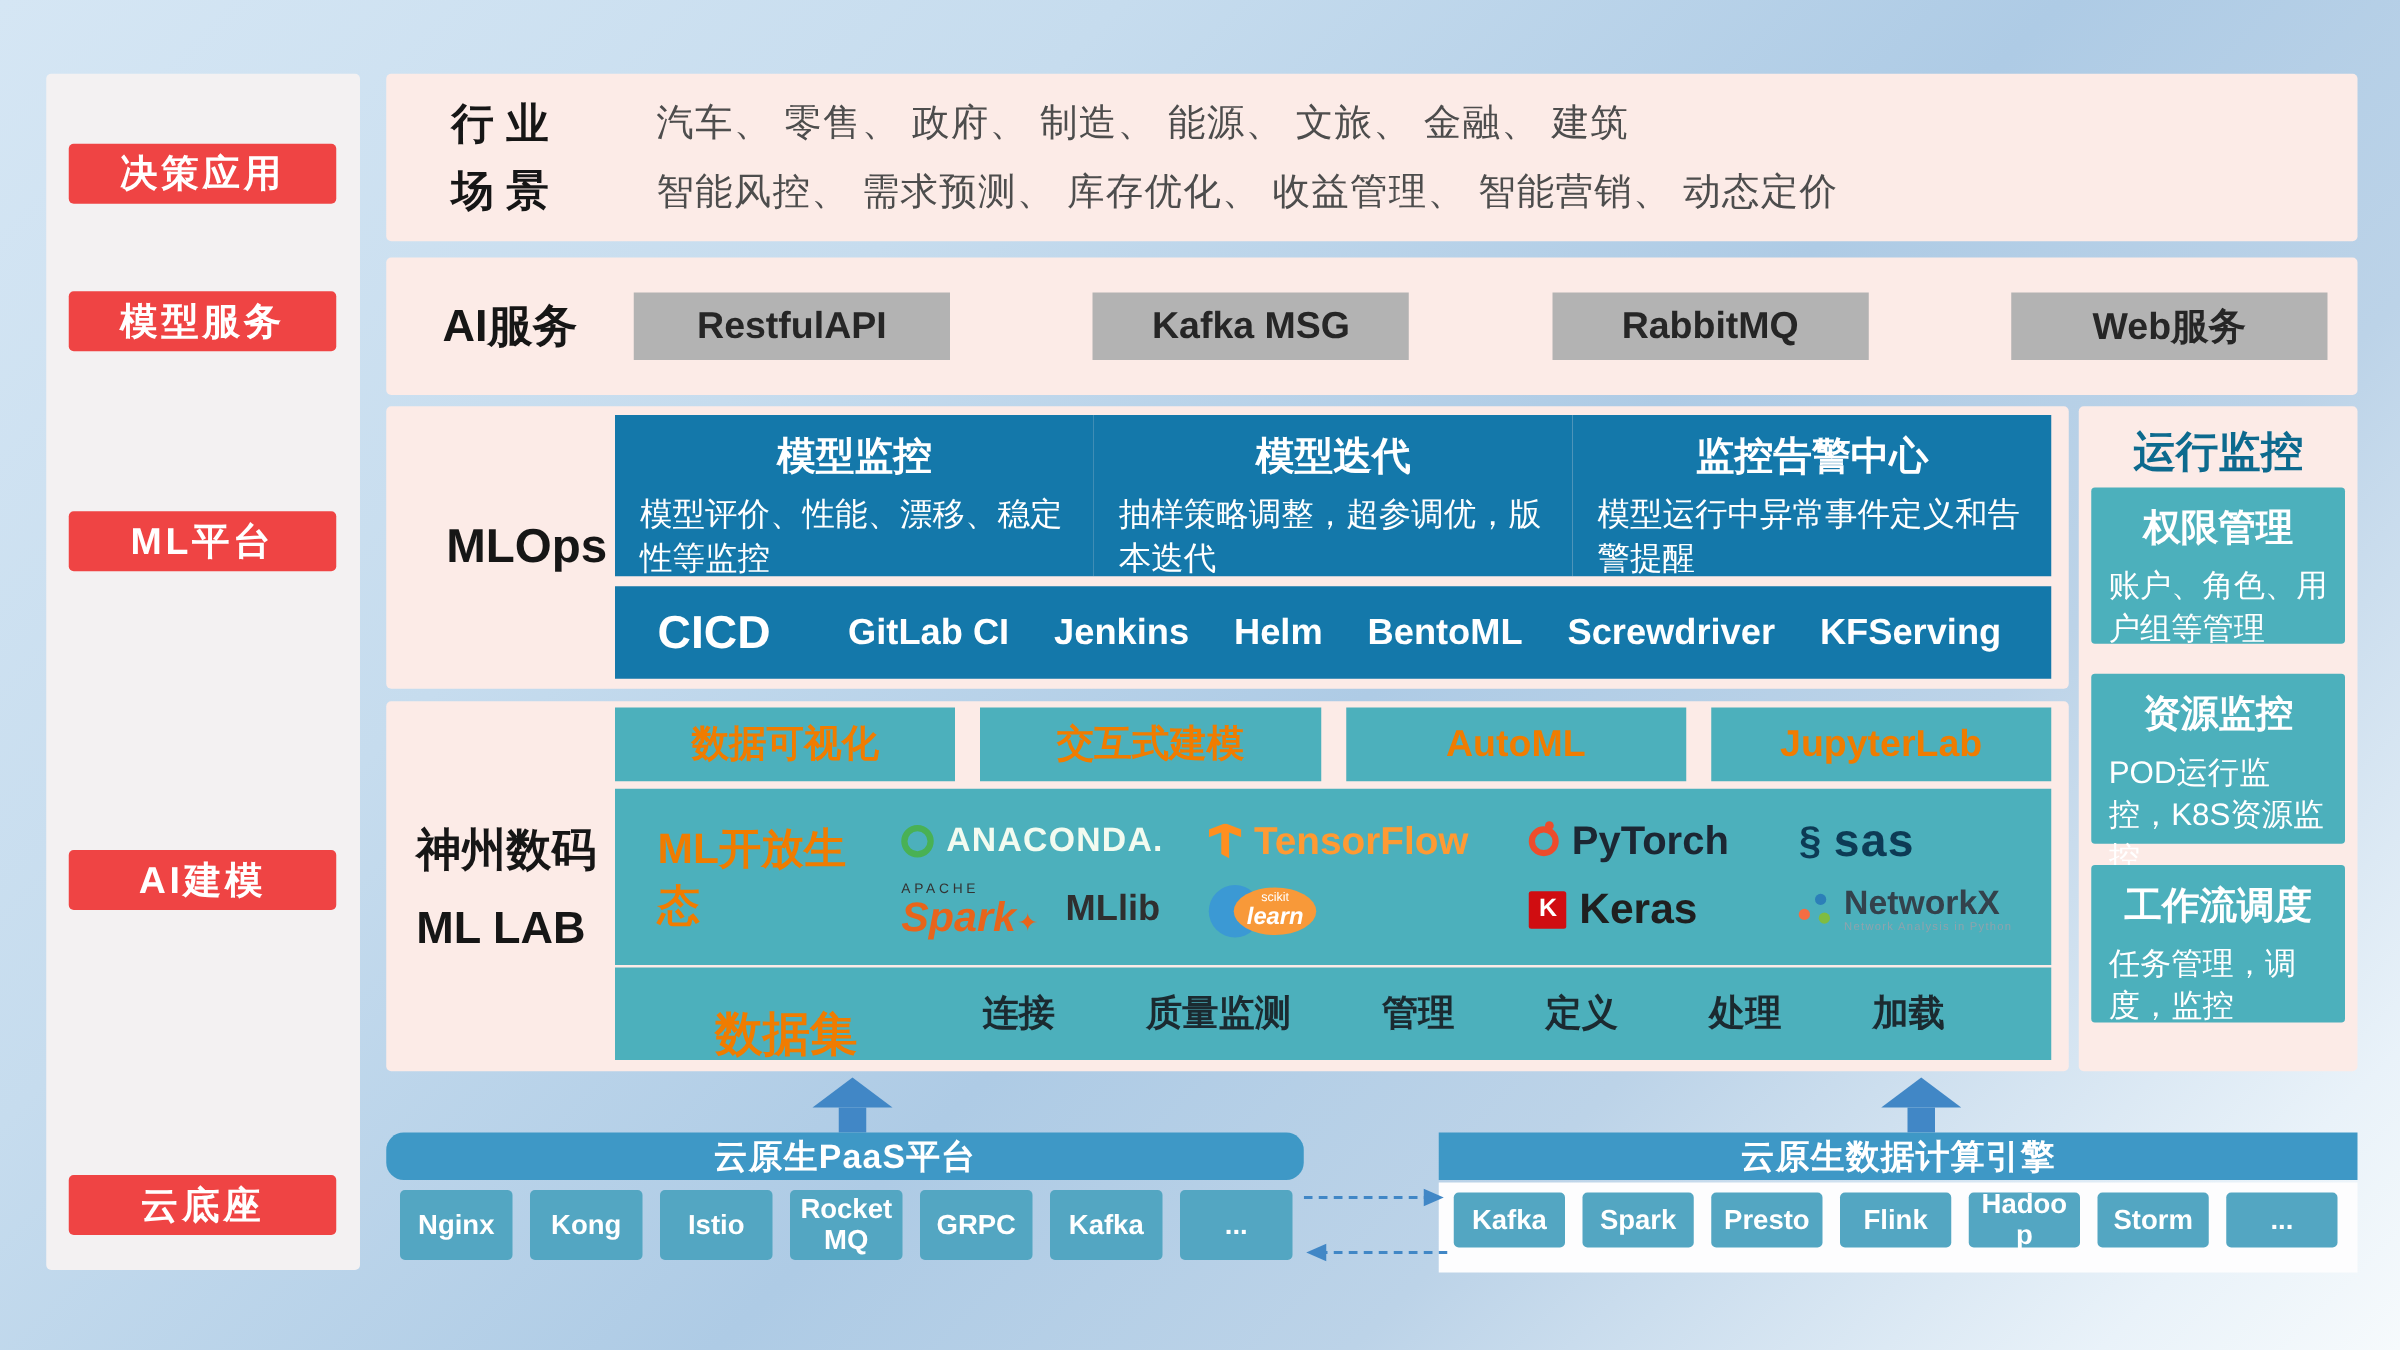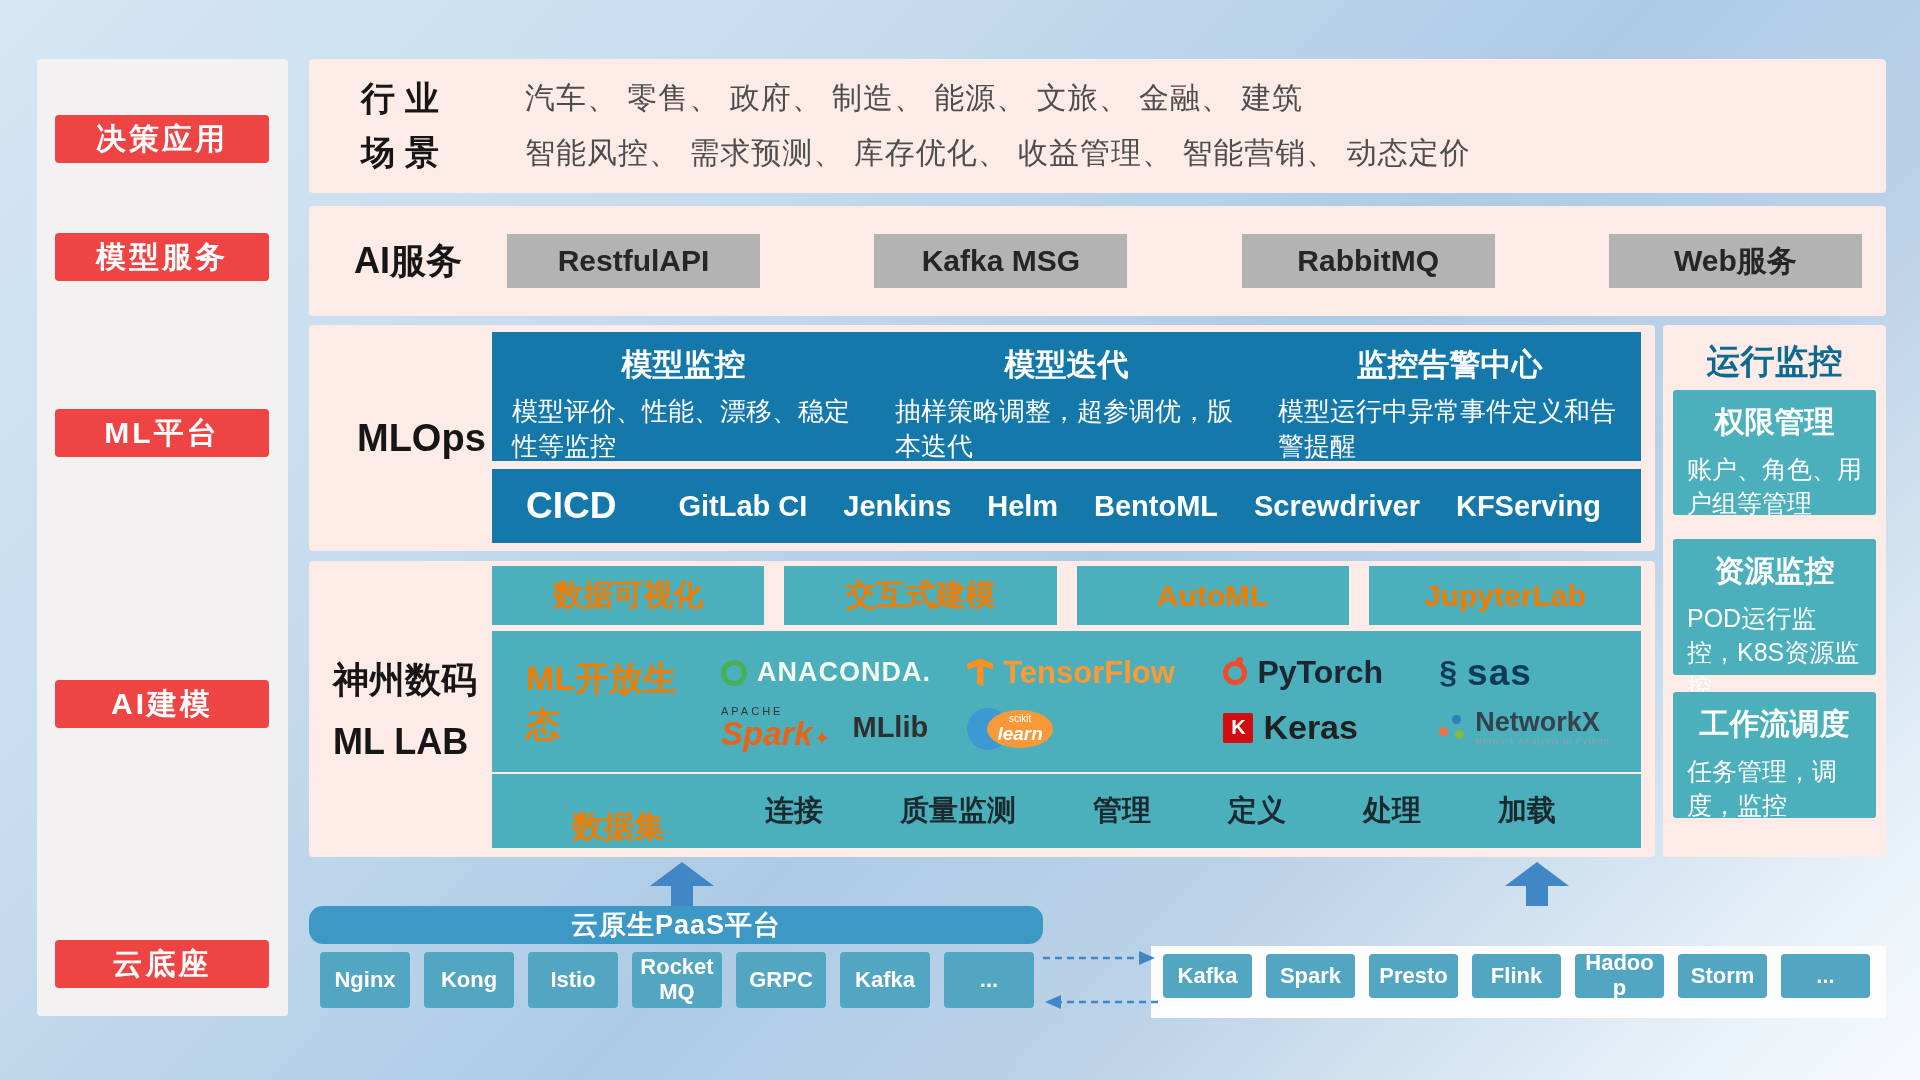--- a/index.html
+++ b/index.html
@@ -83,21 +83,21 @@
   .nx-icon{position:relative;width:26px;height:26px;}
   .nx-icon i{position:absolute;width:9px;height:9px;border-radius:50%;}
   .nx-d1{left:0;top:13px;background:#f46d43;}
   .nx-d2{left:13px;top:1px;background:#2c7fb8;}
   .nx-d3{left:16px;top:16px;background:#7fbc41;}
   .nx-col{display:flex;flex-direction:column;line-height:1.1;}
   .nx-text{font-size:27px;font-weight:bold;color:#33424c;}
   .nx-sub{font-size:9px;color:#8fa3ad;letter-spacing:1px;}
   #dataset-bar{position:absolute;left:183px;top:213px;width:1149px;height:74px;background:#4cb0bc;
     display:flex;align-items:center;padding:0 85px 0 80px;}
-  #dataset-label{font-size:31px;font-weight:bold;color:#f07c00;margin-top:32px;}
+  #dataset-label{font-size:38px;font-weight:bold;color:#f07c00;margin-top:32px;}
   #dataset-items{flex:1;display:flex;justify-content:space-between;margin-left:100px;}
   .dataset-item{font-size:29px;font-weight:600;color:#1b2a30;}
 
   
   #monitor-col{left:1663px;top:325px;width:223px;height:532px;}
   #monitor-title{position:absolute;top:14px;width:100%;text-align:center;font-size:34px;font-weight:bold;color:#0d6a8e;}
   .monitor-card{position:absolute;left:10px;width:203px;background:#4cb0bc;border-radius:3px;padding:12px 14px;color:#fff;}
   .mc1{top:65px;height:125px;}
   .mc2{top:214px;height:136px;}
   .mc3{top:367px;height:126px;}
@@ -300,20 +300,21 @@
     <div class="chip">Nginx</div>
     <div class="chip">Kong</div>
     <div class="chip">Istio</div>
     <div class="chip">RocketMQ</div>
     <div class="chip">GRPC</div>
     <div class="chip">Kafka</div>
     <div class="chip">...</div>
   </div>
 
   <div id="engine-white"></div>
+  <div class="cloud-bar" id="engine-bar">云原生数据计算引擎</div>
   <div class="chip-row" id="engine-chips">
     <div class="chip">Kafka</div>
     <div class="chip">Spark</div>
     <div class="chip">Presto</div>
     <div class="chip">Flink</div>
     <div class="chip">Hadoop</div>
     <div class="chip">Storm</div>
     <div class="chip">...</div>
   </div>
 

